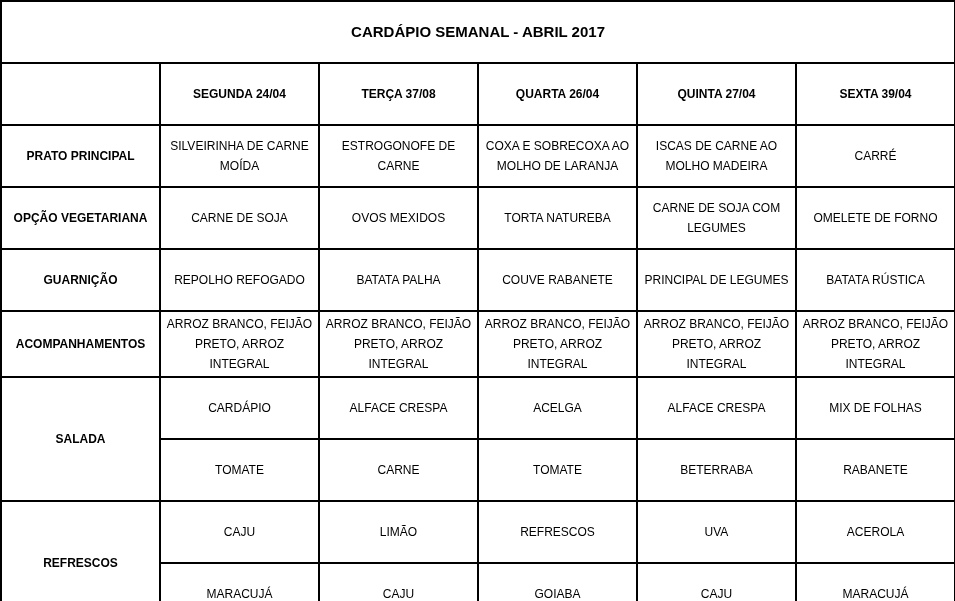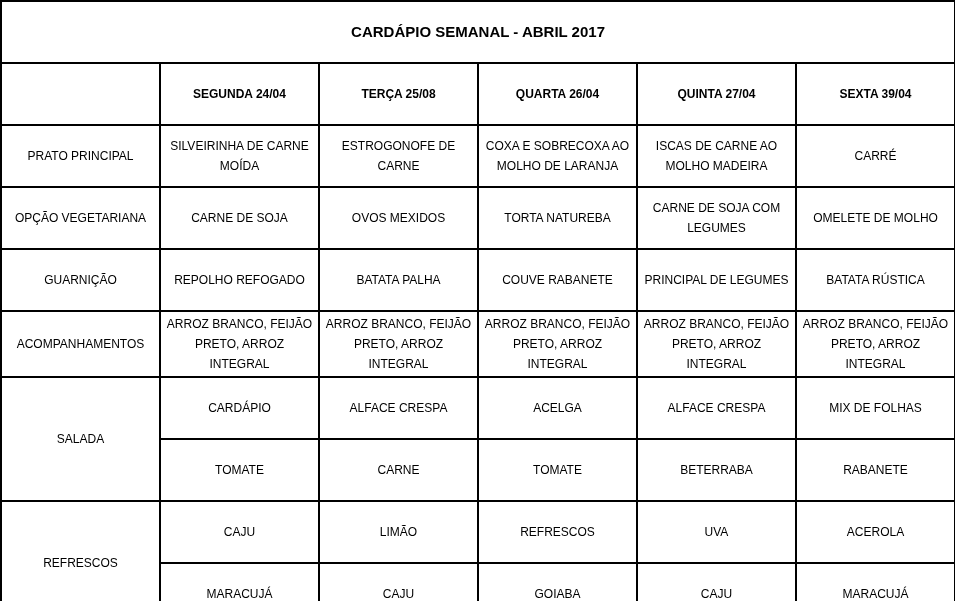--- a/index.html
+++ b/index.html
@@ -30,21 +30,21 @@
     height: 56px;
     font-weight: bold;
     font-size: 15px;
   }
   tr.header-row td {
     height: 56px;
     font-weight: bold;
     font-size: 12px;
   }
   td.row-label {
-    font-weight: normal;
+    font-weight: bold;
     font-size: 12.5px;
   }
   tr.body-row td {
     height: 56px;
   }
   col.label-col { width: 159px; }
   col.day-col   { width: 159px; }
 </style>
 </head>
 <body>
@@ -60,42 +60,42 @@
   </colgroup>
 
   <tbody>
       <tr class="title-row">
     <td colspan="6">CARDÁPIO SEMANAL - ABRIL 2017</td>
   </tr>
 
   <tr class="header-row">
     <td></td>
     <td>SEGUNDA 24/04</td>
-    <td>TERÇA 25/08</td>
+    <td>TERÇA 37/08</td>
     <td>QUARTA 26/04</td>
     <td>QUINTA 27/04</td>
     <td>SEXTA 39/04</td>
   </tr>
 
   <tr class="body-row">
     <td class="row-label">PRATO PRINCIPAL</td>
     <td>SILVEIRINHA DE CARNE MOÍDA</td>
     <td>ESTROGONOFE DE CARNE</td>
     <td>COXA E SOBRECOXA AO MOLHO DE LARANJA</td>
     <td>ISCAS DE CARNE AO MOLHO MADEIRA</td>
     <td>CARRÉ</td>
   </tr>
 
   <tr class="body-row">
     <td class="row-label">OPÇÃO VEGETARIANA</td>
     <td>CARNE DE SOJA</td>
     <td>OVOS MEXIDOS</td>
     <td>TORTA NATUREBA</td>
     <td>CARNE DE SOJA COM LEGUMES</td>
-    <td>OMELETE DE MOLHO</td>
+    <td>OMELETE DE FORNO</td>
   </tr>
 
   <tr class="body-row">
     <td class="row-label">GUARNIÇÃO</td>
     <td>REPOLHO REFOGADO</td>
     <td>BATATA PALHA</td>
     <td>COUVE RABANETE</td>
     <td>PRINCIPAL DE LEGUMES</td>
     <td>BATATA RÚSTICA</td>
   </tr>

